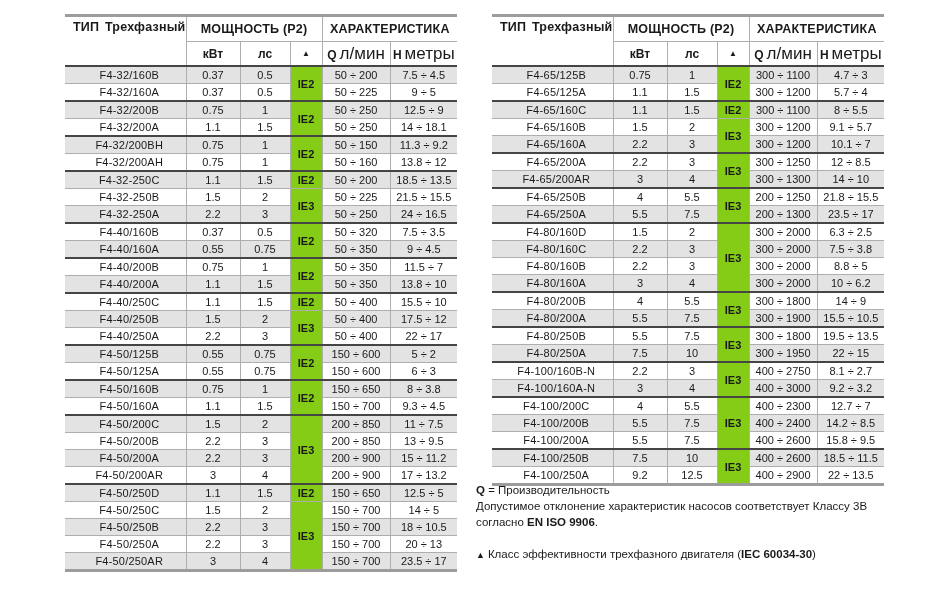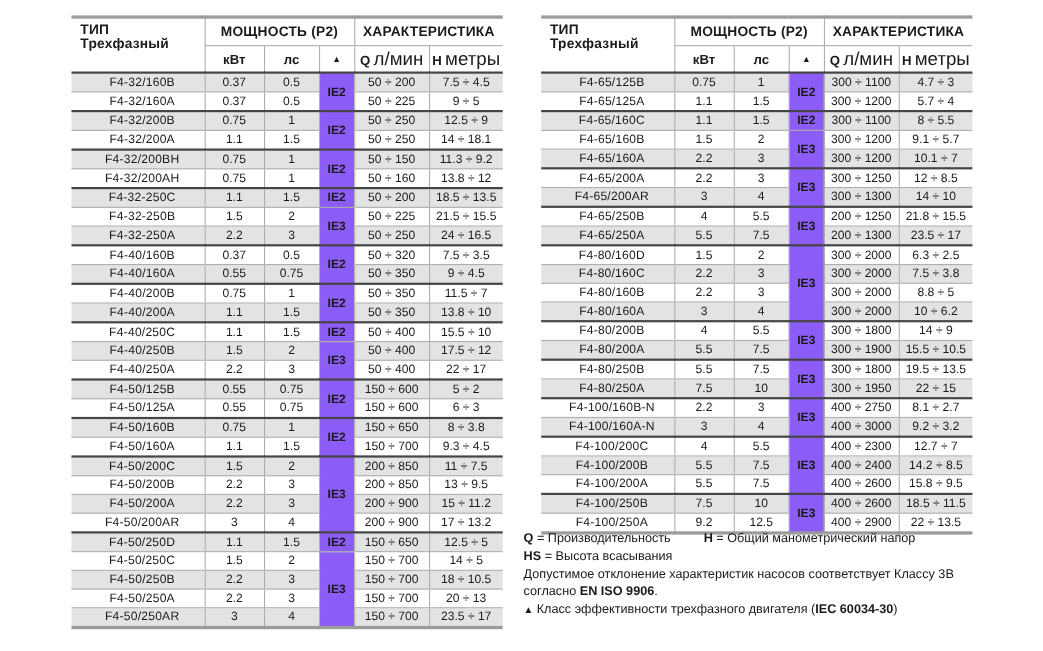--- a/index.html
+++ b/index.html
@@ -16,37 +16,37 @@
   table.pump {
     border-collapse:collapse; table-layout:fixed; width:392px;
     border-top:3px solid #9c9c9c; border-bottom:3px solid #9c9c9c;
   }
   col.c-type{width:121px} col.c-kw{width:54px} col.c-hp{width:50px}
   col.c-ie{width:32px} col.c-q{width:68px} col.c-h{width:67px}
 
   thead { border-bottom:2px solid #454545; }
   thead th { padding:0; font-weight:bold; text-align:center; vertical-align:middle; background:#fff; }
   th.h-type { text-align:left; vertical-align:top; }
-  .h-type-inner { height:47px; display:flex; flex-direction:column; justify-content:space-between; padding:4px 0 20px 8px; box-sizing:border-box; }
+  .h-type-inner { height:47px; display:flex; flex-direction:row; justify-content:space-between; padding:4px 0 20px 8px; box-sizing:border-box; }
   .h-type-inner div { font-size:12.5px; line-height:13px; letter-spacing:.2px; }
   th.h-power, th.h-char { height:24px; font-size:12.5px; letter-spacing:.2px; border-left:1px solid #aeaeae; border-bottom:1px solid #aeaeae;text-align:center; }
   th.h-sub { height:23px; font-size:12px; border-left:1px solid #aeaeae; }
   th.h-tri { font-size:8px; }
   .unit { font-weight:normal; font-size:17px; margin-left:3px; }
 
   tbody.family { border-top:2px solid #454545; }
   td { padding:0; height:16px; font-size:11px; text-align:center; vertical-align:middle;
        white-space:nowrap; border-top:1px solid #aeaeae; border-left:1px solid #aeaeae; background:#fff; }
   td.type { border-left:none; text-align:center; padding-left:8px; font-weight:normal; letter-spacing:.2px; }
   tr.stripe td { background:#e3e3e3; }
-  td.ie, tr.stripe td.ie { background:#8b5cf6; font-weight:bold; }
+  td.ie, tr.stripe td.ie { background:#84cc16; font-weight:bold; }
 
   .footnotes { position:absolute; left:476px; top:482px; width:452px; font-size:11.5px; line-height:16px; }
   .fn-row1 { display:flex; gap:30px; }
-  .fn-eff { margin-top:0; }
+  .fn-eff { margin-top:16px; }
   .tri { font-size:9px; margin-right:3px; }
 </style>
 </head>
 <body>
 
 <div class="tbl-wrap" id="left-table-wrap">
   <table class="pump">
     <colgroup>
       <col class="c-type">
         <col class="c-kw">
@@ -543,19 +543,17 @@
           <td class="num">400 ÷ 2900</td>
           <td class="num">22 ÷ 13.5</td>
         </tr>
       </tbody>
     </table>
 </div>
 
 <div class="footnotes">
   <div class="fn-row1">
     <span><b>Q</b> <span>= Производительность</span></span>
-    <span><b>H</b> <span>= Общий манометрический напор</span></span>
   </div>
-  <div><b>HS</b> <span>= Высота всасывания</span></div>
   <div>Допустимое отклонение характеристик насосов соответствует Классу 3В</div>
   <div><span>согласно </span><b>EN ISO 9906</b><span>.</span></div>
   <div class="fn-eff"><span class="tri">▲</span><span>Класс эффективности трехфазного двигателя (</span><b>IEC 60034-30</b><span>)</span></div>
 </div>
 
 </body></html>

